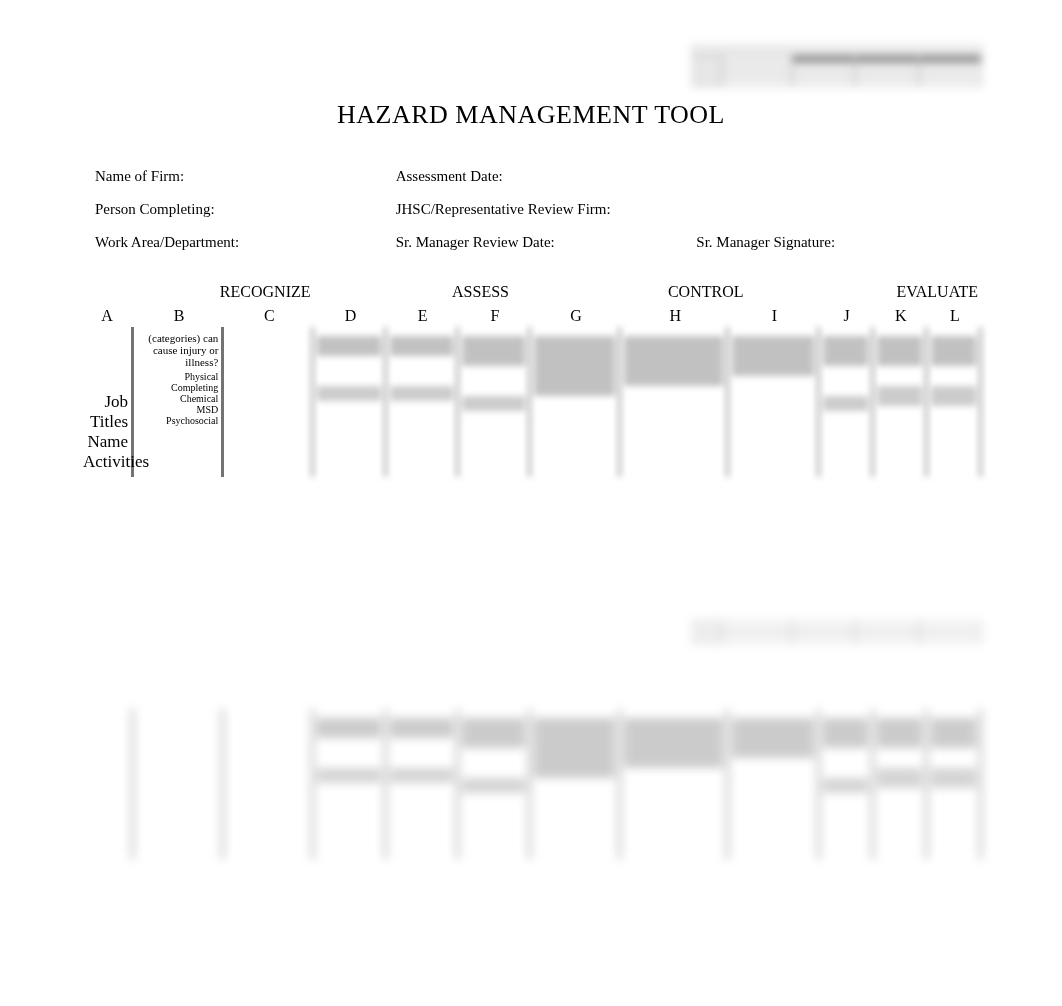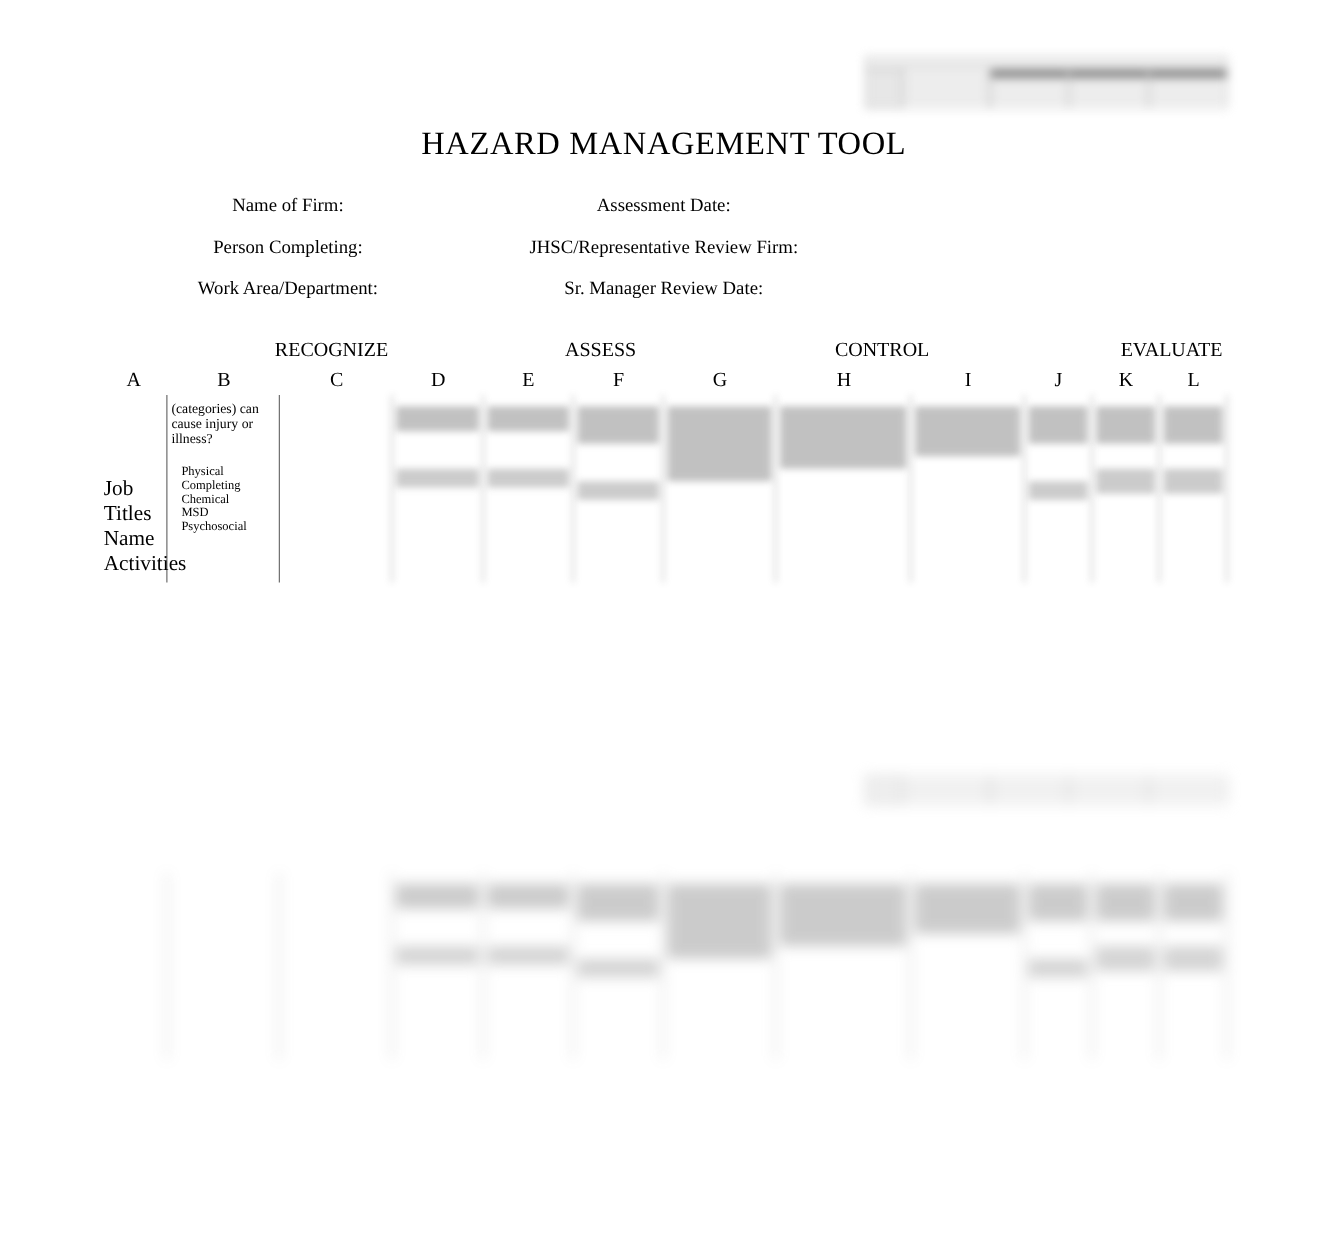--- a/index.html
+++ b/index.html
@@ -12,34 +12,33 @@
       background: #fff;
       width: 1062px;
       position: relative;
     }
     .page {
       position: relative;
       padding: 40px 80px;
     }
     .title-section {
       text-align: center;
-      margin-bottom: 19px;
+      margin-bottom: 30px;
       padding-top: 60px;
     }
     .main-title {
       font-size: 26px;
       font-weight: normal;
       letter-spacing: 0.5px;
     }
     .info-grid {
       display: grid;
       grid-template-columns: 1fr 1fr 1fr;
       gap: 0;
       margin-bottom: 20px;
-      text-align: center;
     }
     .info-cell {
       padding: 8px 15px;
       font-size: 15px;
     }
     .risk-box {
       position: absolute;
       top: 45px;
       right: 80px;
       width: 290px;
@@ -91,36 +90,37 @@
       padding: 2px;
     }
     .desc-row {
       display: grid;
       grid-template-columns: 6% 10% 10% 8% 8% 8% 10% 12% 10% 6% 6% 6%;
       font-size: 10px;
       min-height: 150px;
     }
     .desc-cell {
       padding: 5px 3px;
-      border-right: 1px solid #737373;
+      border-right: 3px solid #737373;
+      text-align: right;
     }
     .blurred {
       filter: blur(3px);
       opacity: 0.6;
     }
     .col-a-content {
       font-size: 17px;
       padding-top: 60px;
     }
     .col-b-content {
       font-size: 11px;
     }
     .col-b-cats {
       font-size: 10px;
-      margin-top: 15px;
+      margin-top: 3px;
       padding-left: 8px;
     }
     .lower-section {
       margin-top: 140px;
       filter: blur(5px);
       opacity: 0.5;
     }
     .risk-box-2 {
       position: absolute;
       top: 620px;
@@ -166,20 +166,21 @@
     <div class="info-cell">Name of Firm:</div>
     <div class="info-cell">Assessment Date:</div>
     <div class="info-cell"></div>
 
     <div class="info-cell">Person Completing:</div>
     <div class="info-cell">JHSC/Representative Review Firm:</div>
     <div class="info-cell"></div>
 
     <div class="info-cell">Work Area/Department:</div>
     <div class="info-cell">Sr. Manager Review Date:</div>
+    <div class="info-cell">Sr. Manager Signature:</div>
   </div>
 
   <div class="section-headers">
     <div>RECOGNIZE</div>
     <div>ASSESS</div>
     <div>CONTROL</div>
     <div>EVALUATE</div>
   </div>
 
   <div class="col-headers">

